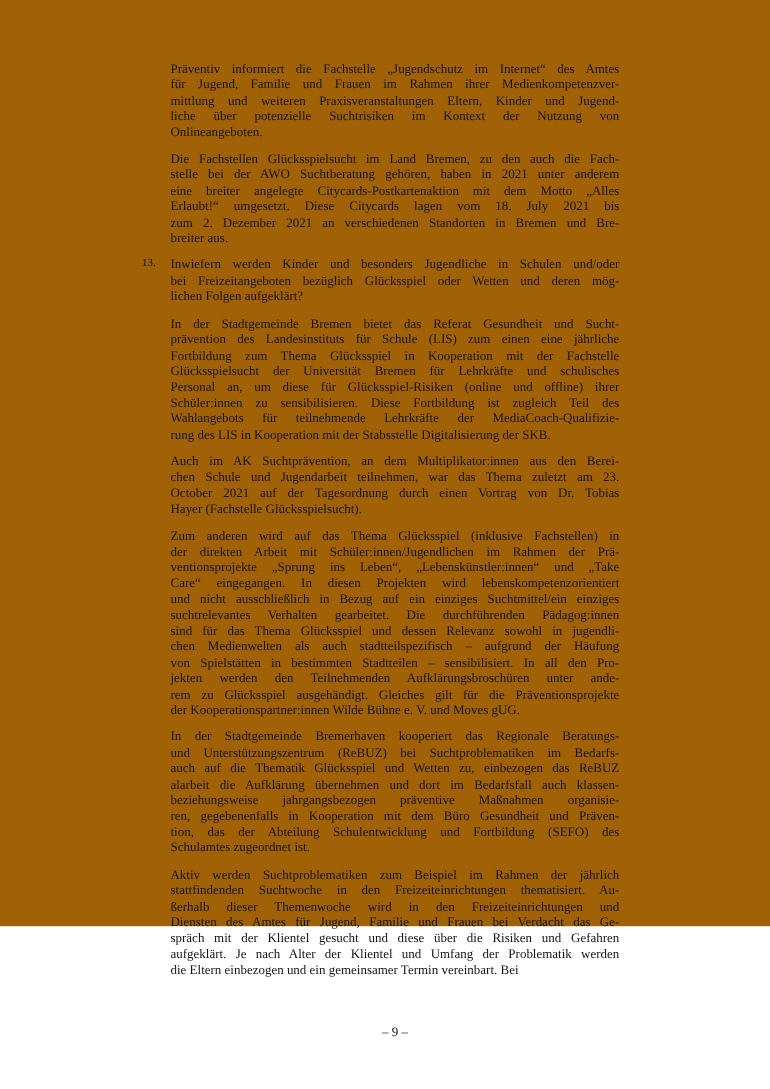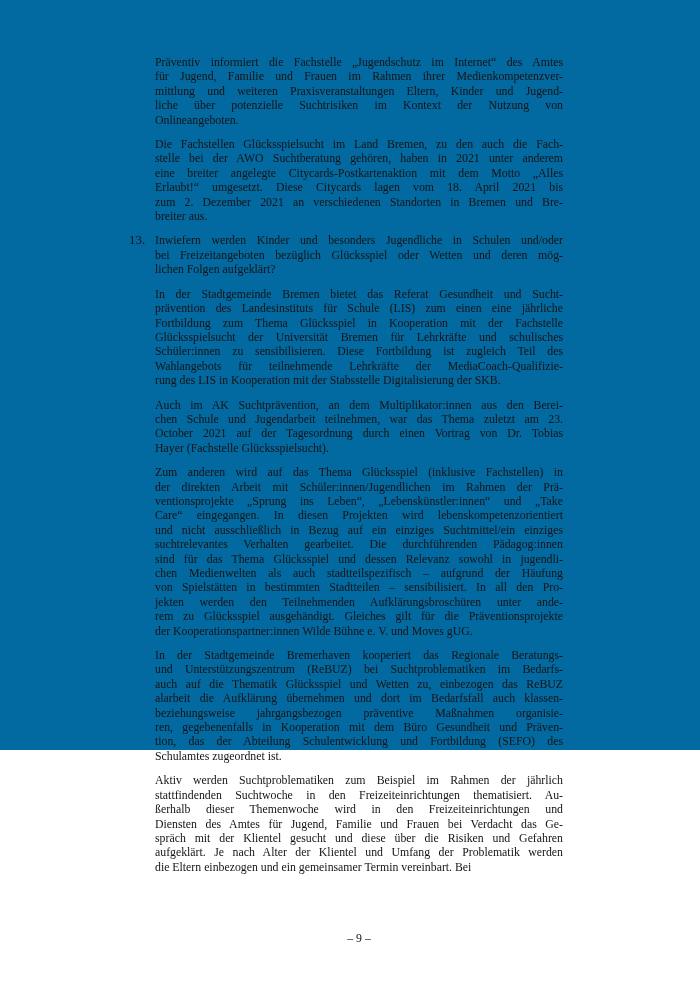--- a/index.html
+++ b/index.html
@@ -8,22 +8,22 @@
     width: 700px;
     height: 990px;
     font-family: "Liberation Serif", serif;
     color: #141414;
     position: relative;
     overflow: hidden;
   }
   .page {
     position: relative;
     width: 700px;
-    height: 750px;
-    background: #0369a1;
+    height: 842px;
+    background: #a16207;
   }
   .content {
     position: absolute;
     left: 155px;
     top: 55px;
     width: 408px;
   }
   .block {
     font-size: 11.8px;
     line-height: 14.4px;
@@ -36,21 +36,21 @@
   }
   .line.last {
     text-align: left;
     text-align-last: left;
   }
   .numbered { position: relative; }
   .item-number {
     position: absolute;
     left: -26px;
     top: 0;
-    font-size: 13px;
+    font-size: 10px;
     line-height: 14.4px;
     text-align: center;
   }
   .footer {
     position: absolute;
     left: 155px;
     top: 931px;
     width: 408px;
     text-align: center;
     font-size: 11.8px;
@@ -66,35 +66,36 @@
         <div class="line">Präventiv informiert die Fachstelle „Jugendschutz im Internet“ des Amtes</div>
         <div class="line">für Jugend, Familie und Frauen im Rahmen ihrer Medienkompetenzver-</div>
         <div class="line">mittlung und weiteren Praxisveranstaltungen Eltern, Kinder und Jugend-</div>
         <div class="line">liche über potenzielle Suchtrisiken im Kontext der Nutzung von</div>
         <div class="line last">Onlineangeboten.</div>
       </div>
       <div class="block">
         <div class="line">Die Fachstellen Glücksspielsucht im Land Bremen, zu den auch die Fach-</div>
         <div class="line">stelle bei der AWO Suchtberatung gehören, haben in 2021 unter anderem</div>
         <div class="line">eine breiter angelegte Citycards-Postkartenaktion mit dem Motto „Alles</div>
-        <div class="line">Erlaubt!“ umgesetzt. Diese Citycards lagen vom 18. April 2021 bis</div>
+        <div class="line">Erlaubt!“ umgesetzt. Diese Citycards lagen vom 18. July 2021 bis</div>
         <div class="line">zum 2. Dezember 2021 an verschiedenen Standorten in Bremen und Bre-</div>
         <div class="line last">breiter aus.</div>
       </div>
       <div class="block numbered">
         <span class="item-number">13.</span>
         <div class="line">Inwiefern werden Kinder und besonders Jugendliche in Schulen und/oder</div>
         <div class="line">bei Freizeitangeboten bezüglich Glücksspiel oder Wetten und deren mög-</div>
         <div class="line last">lichen Folgen aufgeklärt?</div>
       </div>
       <div class="block">
         <div class="line">In der Stadtgemeinde Bremen bietet das Referat Gesundheit und Sucht-</div>
         <div class="line">prävention des Landesinstituts für Schule (LIS) zum einen eine jährliche</div>
         <div class="line">Fortbildung zum Thema Glücksspiel in Kooperation mit der Fachstelle</div>
         <div class="line">Glücksspielsucht der Universität Bremen für Lehrkräfte und schulisches</div>
+        <div class="line">Personal an, um diese für Glücksspiel-Risiken (online und offline) ihrer</div>
         <div class="line">Schüler:innen zu sensibilisieren. Diese Fortbildung ist zugleich Teil des</div>
         <div class="line">Wahlangebots für teilnehmende Lehrkräfte der MediaCoach-Qualifizie-</div>
         <div class="line last">rung des LIS in Kooperation mit der Stabsstelle Digitalisierung der SKB.</div>
       </div>
       <div class="block">
         <div class="line">Auch im AK Suchtprävention, an dem Multiplikator:innen aus den Berei-</div>
         <div class="line">chen Schule und Jugendarbeit teilnehmen, war das Thema zuletzt am 23.</div>
         <div class="line">October 2021 auf der Tagesordnung durch einen Vortrag von Dr. Tobias</div>
         <div class="line last">Hayer (Fachstelle Glücksspielsucht).</div>
       </div>

